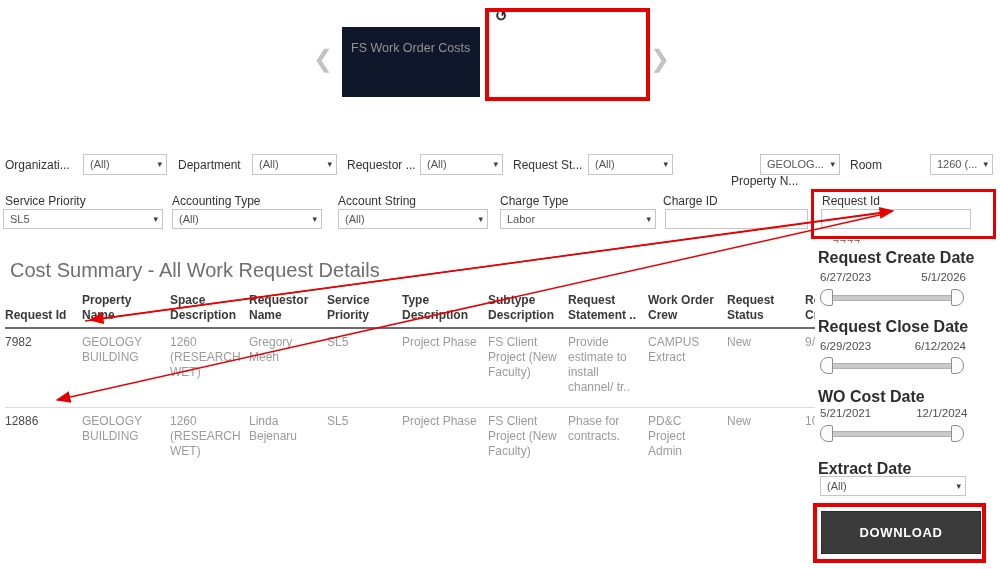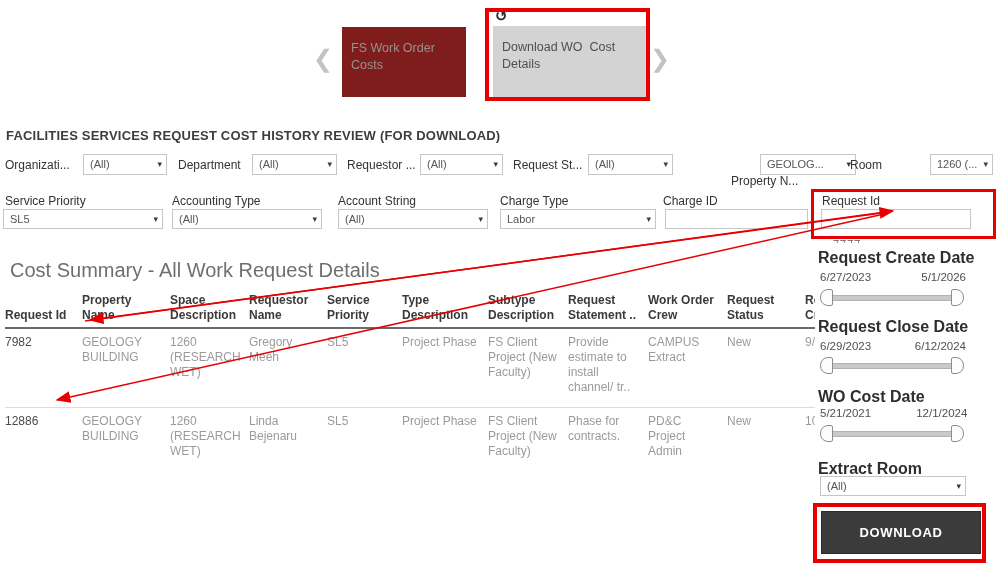--- a/index.html
+++ b/index.html
@@ -3,21 +3,21 @@
 <meta charset="utf-8">
 <style>
   html,body{margin:0;padding:0;background:#fff;}
   .page{position:relative;width:1000px;height:569px;background:#fff;overflow:hidden;
         font-family:"Liberation Sans",sans-serif;color:#333;}
 
   
   .chevron{position:absolute;font-size:24px;color:#c3c3c3;cursor:pointer;line-height:1;}
   .refresh-icon{position:absolute;left:495px;top:7px;font-size:15px;color:#2f2f2f;font-weight:bold;}
   .tab{position:absolute;box-sizing:border-box;font-size:12.5px;line-height:17px;padding:13px 8px 0 9px;}
-  .tab1{left:342px;top:27px;width:124px;height:70px;background:#7f1d1d;color:#939393;}
+  .tab1{left:342px;top:27px;width:138px;height:70px;background:#0f172a;color:#939393;}
   .tab2{left:493px;top:26px;width:153px;height:74px;background:#d3d3d3;color:#4f4f4f;}
   .tab2 .tab-label{display:block;width:120px;white-space:pre-wrap;}
 
   .red-box{position:absolute;box-sizing:border-box;border:4px solid #e80000;pointer-events:none;}
   .box-tab{left:485px;top:8px;width:165px;height:93px;}
   .box-reqid{left:811px;top:189px;width:185px;height:50px;border-width:3px;}
   .box-download{left:813px;top:503px;width:173px;height:60px;}
 
   
   .page-title{position:absolute;left:6px;top:128px;font-size:13px;font-weight:bold;color:#3d3d3d;letter-spacing:0.2px;}
@@ -63,46 +63,42 @@
 </head>
 <body>
 
 <div class="page">
 
   <span class="chevron" style="left:313px;top:47px;">❮</span>
   <span class="refresh-icon">↺</span>
   <div class="tab tab1">
     <span class="tab-label">FS Work Order Costs</span>
   </div>
-  <div class="tab tab2">
-    <span class="tab-label">Download WO  Cost Details</span>
-  </div>
   <span class="chevron" style="left:650px;top:47px;">❯</span>
   <div class="red-box box-tab"></div>
 
-  <div class="page-title">FACILITIES SERVICES REQUEST COST HISTORY REVIEW (FOR DOWNLOAD)</div>
 
   <span class="flabel" style="left:5px;top:158px;">Organizati...</span>
   <div class="sel" style="left:83px;top:154px;width:84px;">
     <span>(All)</span><span class="caret">▾</span>
   </div>
   <span class="flabel" style="left:178px;top:158px;">Department</span>
   <div class="sel" style="left:252px;top:154px;width:85px;">
     <span>(All)</span><span class="caret">▾</span>
   </div>
   <span class="flabel" style="left:347px;top:158px;">Requestor ...</span>
   <div class="sel" style="left:420px;top:154px;width:83px;">
     <span>(All)</span><span class="caret">▾</span>
   </div>
   <span class="flabel" style="left:513px;top:158px;">Request St...</span>
   <div class="sel" style="left:588px;top:154px;width:85px;">
     <span>(All)</span><span class="caret">▾</span>
   </div>
   <span class="flabel" style="left:687px;top:174px;margin-left:44px;">Property N...</span>
-  <div class="sel" style="left:760px;top:154px;width:96px;">
+  <div class="sel" style="left:760px;top:154px;width:80px;">
     <span>GEOLOG...</span><span class="caret">▾</span>
   </div>
   <span class="flabel" style="left:850px;top:158px;">Room</span>
   <div class="sel" style="left:930px;top:154px;width:63px;">
     <span>1260 (...</span><span class="caret">▾</span>
   </div>
 
   <span class="flabel" style="left:5px;top:194px;">Service Priority</span>
   <div class="sel" style="left:3px;top:209px;width:160px;height:20px;">
     <span>SL5</span><span class="caret">▾</span>
@@ -247,21 +243,21 @@
   <div class="slider-dates" style="top:407px;gap:45px;">
     <span>5/21/2021</span>
     <span>12/1/2024</span>
   </div>
   <div class="slider" style="top:425px;">
     <div class="track"></div>
     <div class="handle left"></div>
     <div class="handle right"></div>
   </div>
 
-  <span class="side-label" style="top:460px;">Extract Room</span>
+  <span class="side-label" style="top:460px;">Extract Date</span>
   <div class="sel" style="left:820px;top:476px;width:146px;height:20px;">
     <span>(All)</span><span class="caret">▾</span>
   </div>
 
   <div class="download-btn">DOWNLOAD</div>
   <div class="red-box box-download"></div>
 
   <svg class="arrows" width="1000" height="569">
     <defs>
       <marker id="ah" markerWidth="10" markerHeight="8" refX="9" refY="4" orient="auto" markerUnits="strokeWidth">

